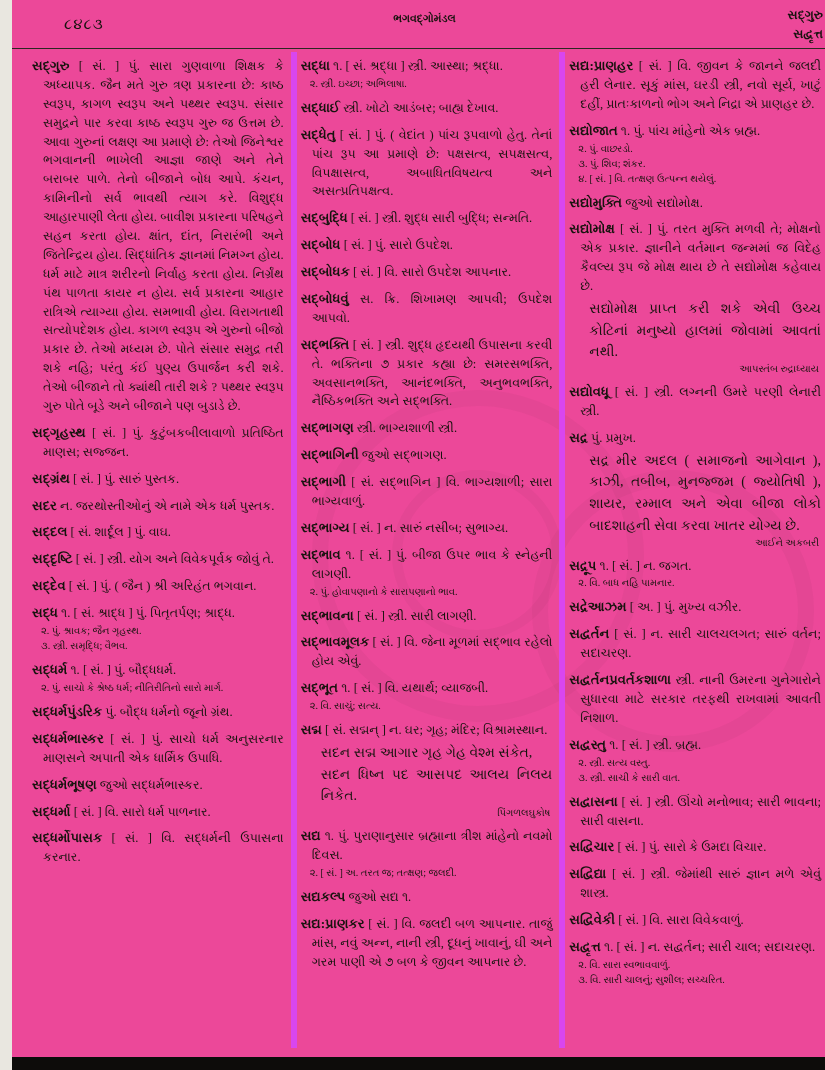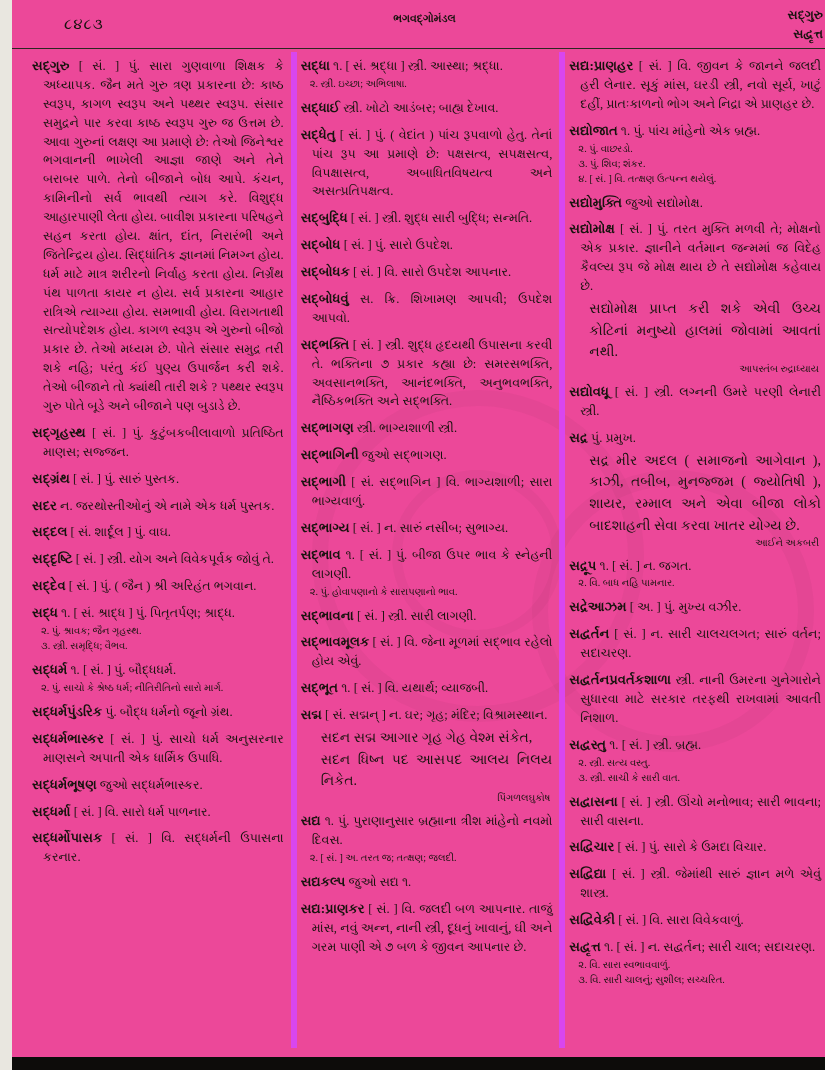--- a/index.html
+++ b/index.html
@@ -151,20 +151,21 @@
           <p class="sense">૨. પું. હોવાપણાનો કે સારાપણાનો ભાવ.</p>
         </div>
         <div class="entry">
           <p class="lead"><b class="hw">સદ્ભાવના</b> [ સં. ] સ્ત્રી. સારી લાગણી.</p>
         </div>
         <div class="entry">
           <p class="lead"><b class="hw">સદ્ભાવમૂલક</b> [ સં. ] વિ. જેના મૂળમાં સદ્ભાવ રહેલો હોય એવું.</p>
         </div>
         <div class="entry">
           <p class="lead"><b class="hw">સદ્ભૂત</b> ૧. [ સં. ] વિ. યથાર્થ; વ્યાજબી.</p>
+          <p class="sense">૨. વિ. સાચું; સત્ય.</p>
         </div>
         <div class="entry">
           <p class="lead"><b class="hw">સદ્મ</b> [ સં. સદ્મન્ ] ન. ઘર; ગૃહ; મંદિર; વિશ્રામસ્થાન.</p>
           <div class="quote">
             <p class="qline">સદન સદ્મ આગાર ગૃહ ગેહ વેશ્મ સંકેત,</p>
             <p class="qline">સદન ધિષ્ન પદ આસપદ આલય નિલય નિકેત.</p>
             <p class="qsrc">પિંગળલઘુકોષ</p>
           </div>
         </div>
         <div class="entry">

